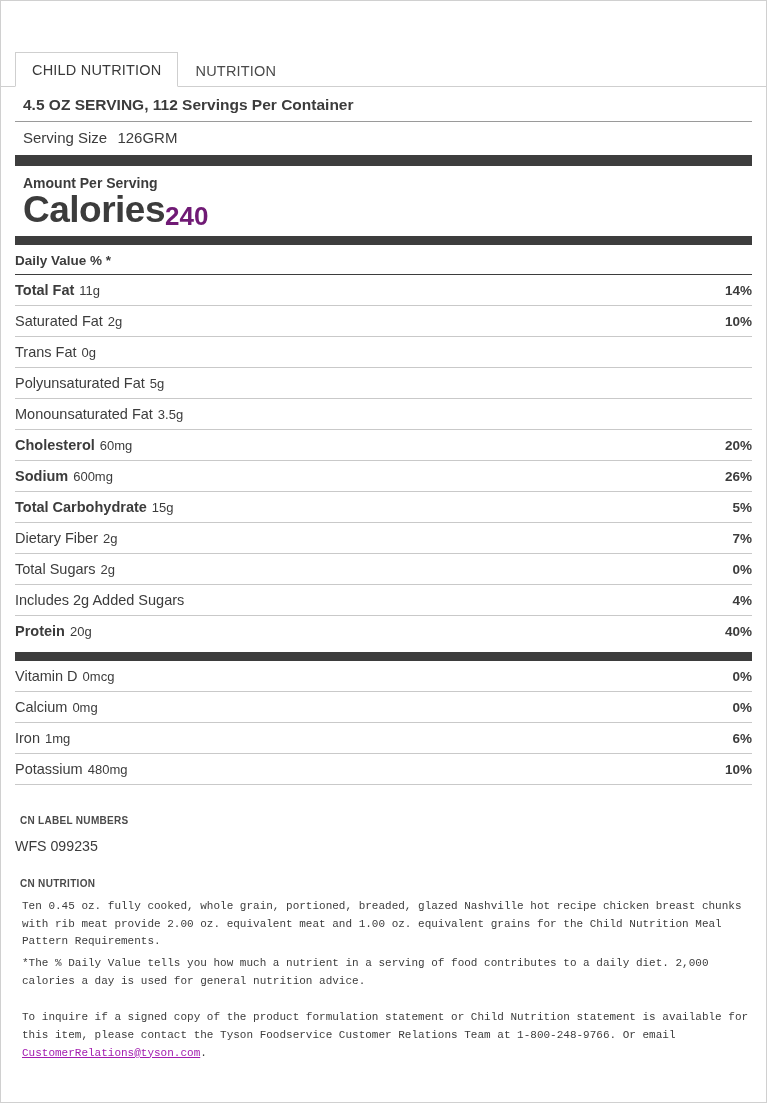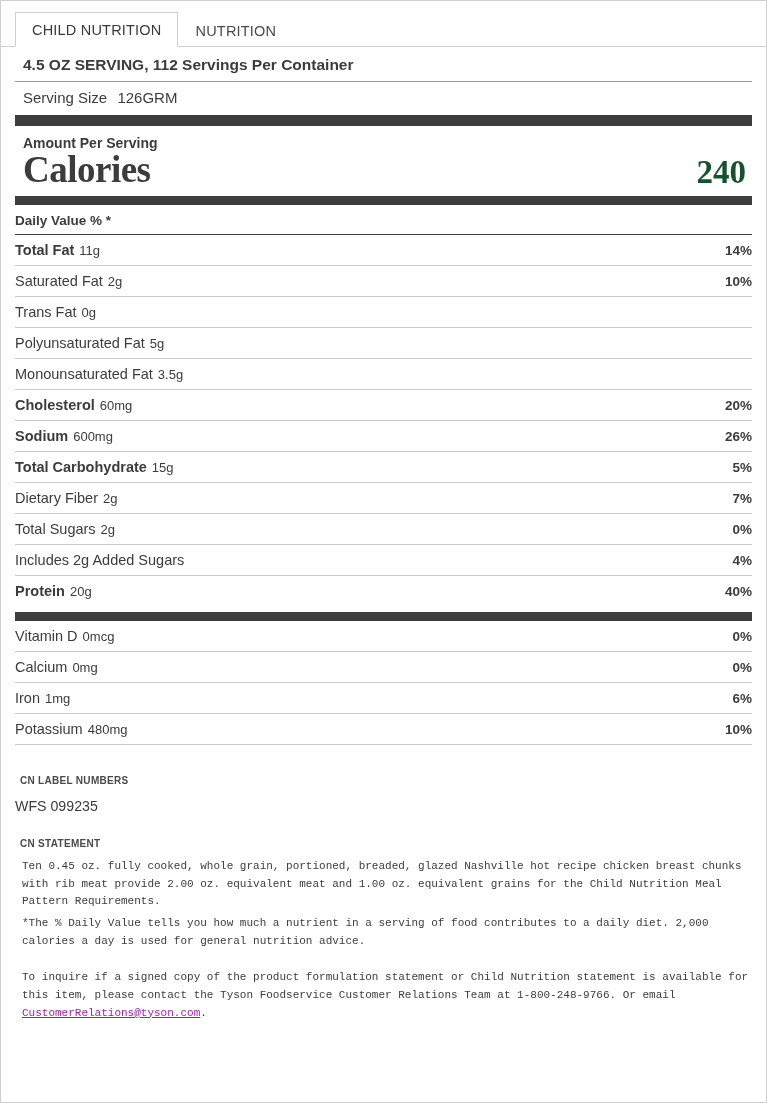--- a/index.html
+++ b/index.html
@@ -22,20 +22,21 @@
     padding: 0;
     position: relative;
   }
 
   
   .tabs {
     display: flex;
     align-items: flex-end;
     padding: 10px 14px 0 14px;
     border-bottom: 1px solid #cfcfcf;
+    margin-top: 40px;
   }
   .tab {
     padding: 9px 16px 8px 16px;
     font-size: 14.5px;
     letter-spacing: .2px;
     color: #4a4a4a;
     border: 1px solid transparent;
     border-bottom: none;
     background: transparent;
     cursor: pointer;
@@ -77,35 +78,34 @@
   }
   .amount-per {
     font-size: 14px;
     font-weight: bold;
     color: #3c3c3c;
     padding: 9px 0 0 8px;
   }
   .cal-row {
     display: flex;
     align-items: flex-end;
-    justify-content: space-between;
+    justify-content: flex-start;
     padding: 0 6px 6px 8px;
-    font-family: Liberation Serif, serif;
   }
   .cal-label {
     font-size: 37px;
     font-weight: bold;
     color: #3c3c3c;
     letter-spacing: -0.5px;
     line-height: 1.05;
   }
   .cal-value {
-    font-size: 33px;
-    font-weight: bold;
-    color: #14532d;
+    font-size: 26px;
+    font-weight: bold;
+    color: #701a75;
     line-height: 1.05;
   }
   .dv-header {
     text-align: left;
     font-size: 13.5px;
     font-weight: bold;
     color: #3c3c3c;
     padding: 8px 6px 6px 0;
     border-bottom: 1px solid #3d3d3d;
   }
@@ -288,20 +288,20 @@
       </tbody>
     </table>
   </div>
 
   <div class="section">
     <div class="sec-title">CN LABEL NUMBERS</div>
     <div class="sec-text">WFS 099235</div>
   </div>
 
   <div class="section">
-    <div class="sec-title">CN STATEMENT</div>
+    <div class="sec-title">CN NUTRITION</div>
     <p class="para">Ten 0.45 oz. fully cooked, whole grain, portioned, breaded, glazed Nashville hot recipe chicken breast chunks with rib meat provide 2.00 oz. equivalent meat and 1.00 oz. equivalent grains for the Child Nutrition Meal Pattern Requirements.</p>
     <p class="para">*The % Daily Value tells you how much a nutrient in a serving of food contributes to a daily diet. 2,000 calories a day is used for general nutrition advice.</p>
     <div class="spacer"></div>
     <p class="para"><span>To inquire if a signed copy of the product formulation statement or Child Nutrition statement is available for this item, please contact the Tyson Foodservice Customer Relations Team at 1-800-248-9766. Or email </span><a class="email" href="#">CustomerRelations@tyson.com</a><span>.</span></p>
   </div>
 
 </div>
 
 </body></html>

